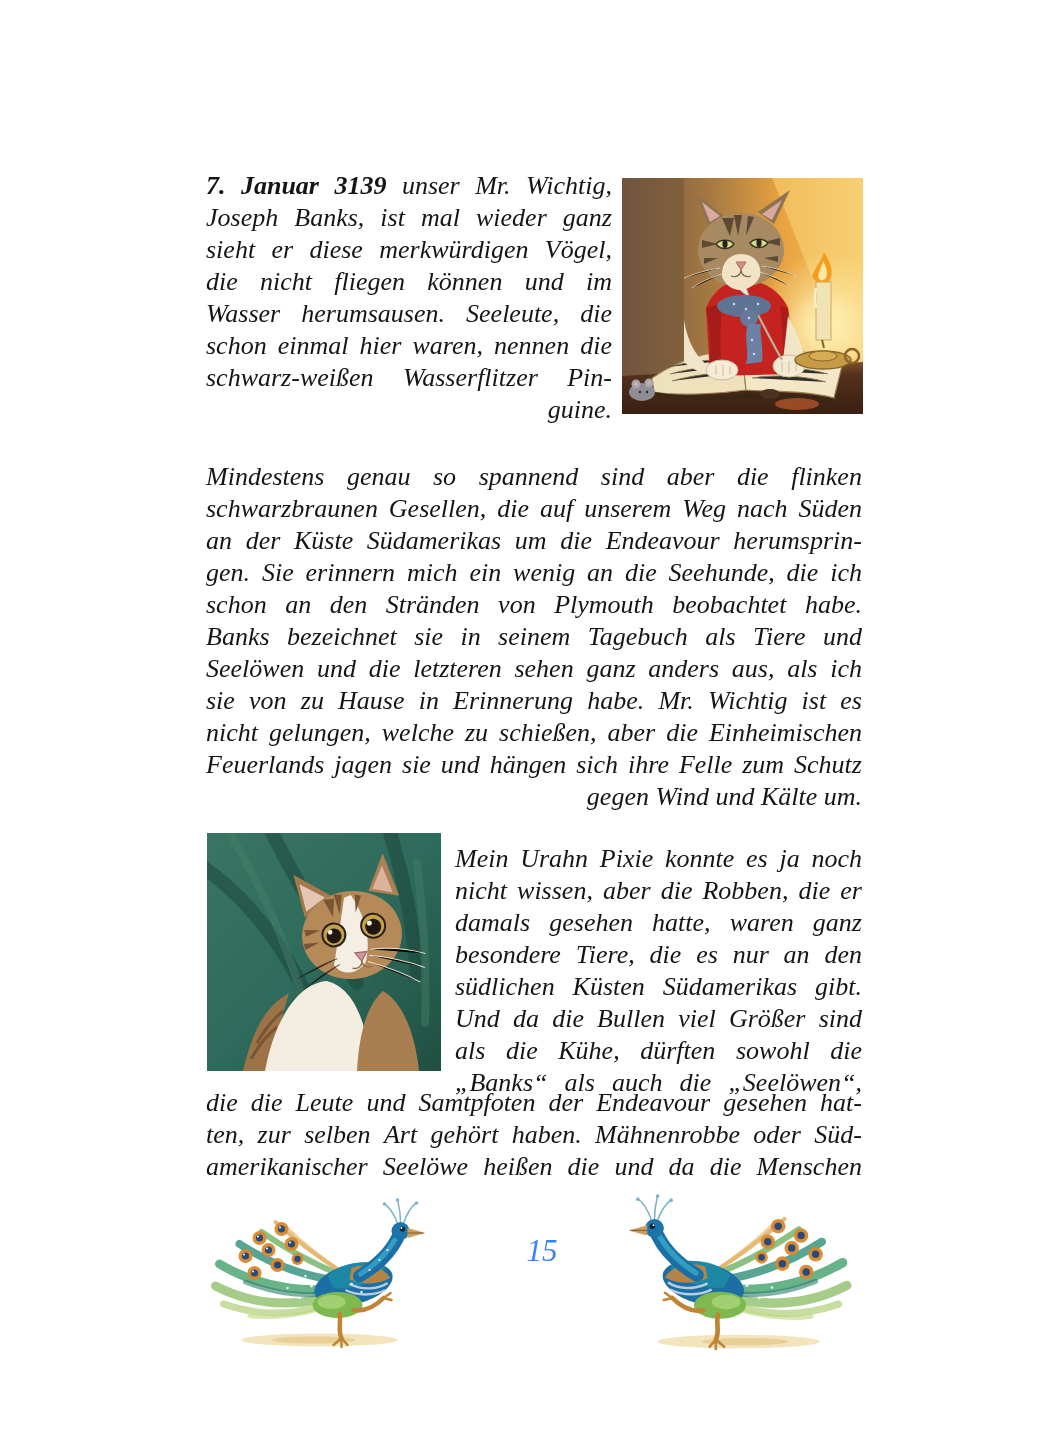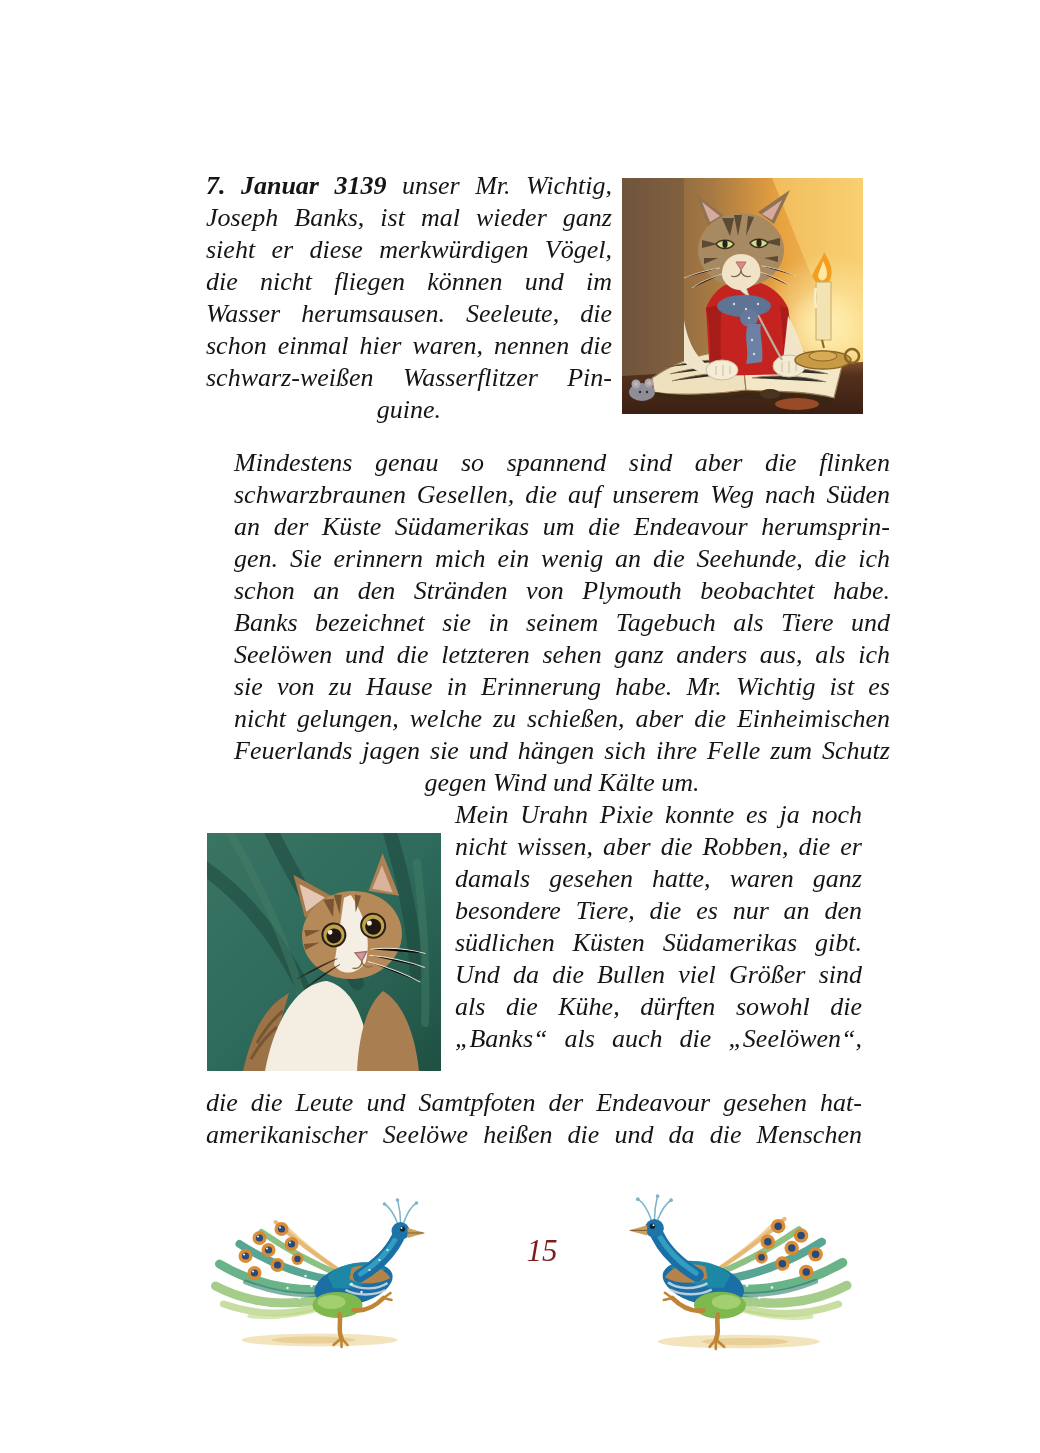--- a/index.html
+++ b/index.html
@@ -4,25 +4,25 @@
 <style>
   * { margin:0; padding:0; box-sizing:border-box; }
   html,body { background:#ffffff; }
   body { width:1040px; height:1453px; font-family:"Liberation Serif", serif; }
   .page { position:relative; width:1040px; height:1453px; background:#ffffff; overflow:hidden; color:#151515; }
   .textblock { position:absolute; font-style:italic; font-size:26px; line-height:32px; }
   .line { height:32px; overflow:visible; }
   .jline { display:flex; justify-content:space-between; }
   .jline span { white-space:pre; flex-shrink:0; }
   .jline span.b { font-weight:700; }
-  .plain { text-align:center; white-space:nowrap; }
+  .plain { text-align:right; white-space:nowrap; }
   .figure { position:absolute; overflow:hidden; }
   .figure svg { display:block; width:100%; height:100%; }
   .pagenum { position:absolute; left:206px; top:1233px; width:672px; text-align:center;
-             font-style:italic; font-size:31px; color:#7f1d1d; }
+             font-style:italic; font-size:31px; color:#3b82f6; }
   .mirror { transform:scaleX(-1); }
 </style>
 </head>
 <body>
 
 <div class="page">
 
   <div class="textblock" style="left:206px; top:170px; width:406px;">
     <div class="line jline">
         <span class="b">7.</span>
@@ -196,21 +196,21 @@
         <circle cx="27" cy="205" r="4.5" fill="#a7a4ad"></circle>
       <circle cx="14" cy="206" r="2" fill="#c9b6b4"></circle>
         <circle cx="27" cy="205" r="2" fill="#c9b6b4"></circle>
       <circle cx="18" cy="214" r="1.2" fill="#2e2b2e"></circle>
         <circle cx="25" cy="214" r="1.2" fill="#2e2b2e"></circle>
       <ellipse cx="148" cy="216" rx="10" ry="5" fill="#4a3420"></ellipse>
       <ellipse cx="175" cy="226" rx="22" ry="6" fill="#a34f28" opacity="0.9"></ellipse>
     </svg>
   </div>
 
-  <div class="textblock" style="left:206px; top:447px; width:656px;margin-left:28px;">
+  <div class="textblock" style="left:206px; top:461px; width:656px;">
       <div class="line jline">
         <span>Mindestens</span>
         <span>genau</span>
         <span>so</span>
         <span>spannend</span>
         <span>sind</span>
         <span>aber</span>
         <span>die</span>
         <span>flinken</span>
       </div>
@@ -374,21 +374,21 @@
           <path d="M162,118 C 182,118 200,122 216,128"></path>
         </g>
         <g stroke="#3b2c1c" stroke-width="0.9" opacity="0.8">
           <path d="M128,124 C 112,128 98,134 86,140"></path>
             <path d="M130,130 C 116,136 104,142 94,150"></path>
         </g>
       </g>
     </svg>
   </div>
 
-  <div class="textblock" style="left:455px; top:799px; width:407px;">
+  <div class="textblock" style="left:455px; top:843px; width:407px;">
       <div class="line jline">
         <span>Mein</span>
         <span>Urahn</span>
         <span>Pixie</span>
         <span>konnte</span>
         <span>es</span>
         <span>ja</span>
         <span>noch</span>
       </div>
       <div class="line jline">
@@ -452,20 +452,31 @@
       <div class="line jline">
         <span>die</span>
         <span>die</span>
         <span>Leute</span>
         <span>und</span>
         <span>Samtpfoten</span>
         <span>der</span>
         <span>Endeavour</span>
         <span>gesehen</span>
         <span>hat-</span>
+      </div>
+      <div class="line jline">
+        <span>ten,</span>
+        <span>zur</span>
+        <span>selben</span>
+        <span>Art</span>
+        <span>gehört</span>
+        <span>haben.</span>
+        <span>Mähnenrobbe</span>
+        <span>oder</span>
+        <span>Süd-</span>
       </div>
       <div class="line jline">
         <span>amerikanischer</span>
         <span>Seelöwe</span>
         <span>heißen</span>
         <span>die</span>
         <span>und</span>
         <span>da</span>
         <span>die</span>
         <span>Menschen</span>

